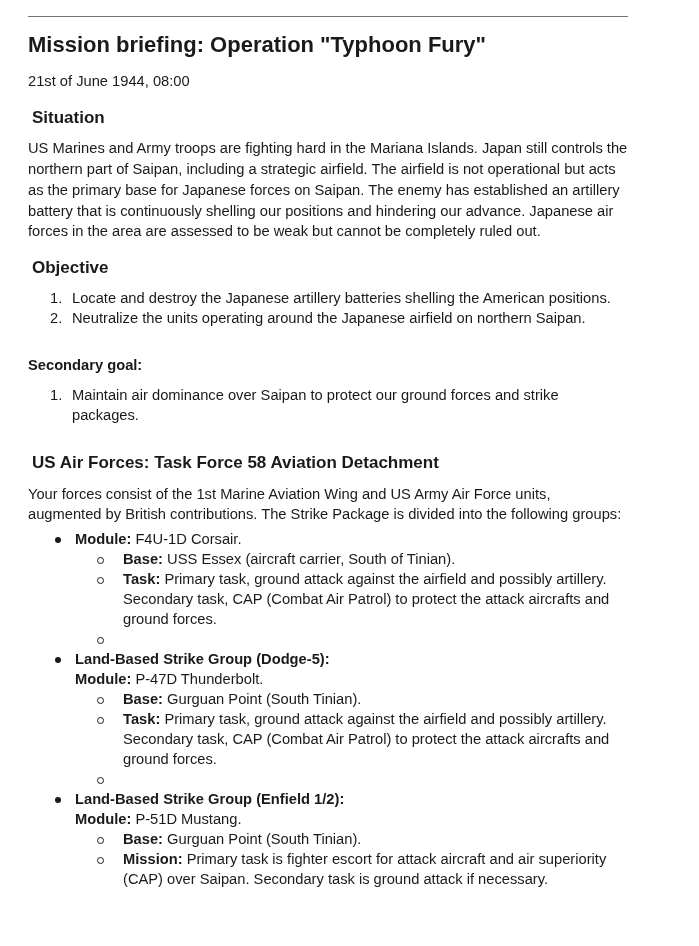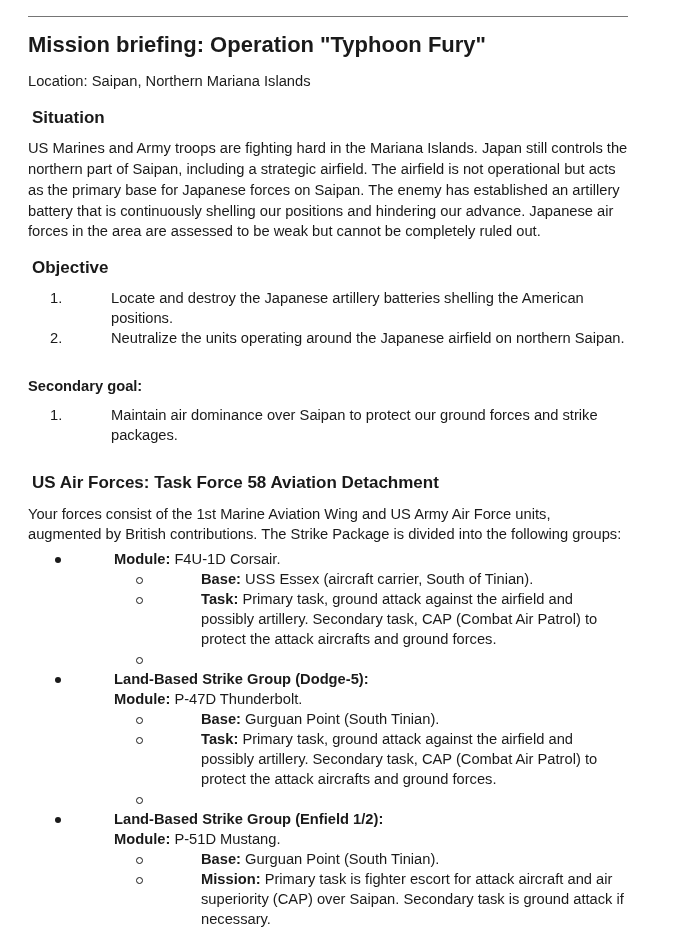--- a/index.html
+++ b/index.html
@@ -50,21 +50,21 @@
     font-size: 14.7px;
     line-height: 1.37;
     margin: 0 0 27px 0;
   }
   .groups {
     font-size: 14.7px;
     line-height: 1.36;
     margin: 0;
   }
   .li { display: flex; }
-  .li > .t { flex: 1 1 auto; min-width: 0; margin-left: 39px; }
+  .li > .t { flex: 1 1 auto; min-width: 0; }
   .lin > .m {
     flex: 0 0 44px;
     box-sizing: border-box;
     padding-left: 22px;
   }
   .l1 > .m { flex: 0 0 47px; }
   .l2 > .m { flex: 0 0 48px; }
   .dot {
     display: block;
     width: 6px; height: 6px;
@@ -85,22 +85,22 @@
 </style>
 </head>
 <body>
 
 <div class="page">
 
   <hr class="top-rule">
 
   <h1 class="title">Mission briefing: Operation "Typhoon Fury"</h1>
 
-
-  <p class="body-p">Location: Saipan, Northern Mariana Islands</p>
+  <p class="body-p">21st of June 1944, 08:00</p>
+
 
   <h2 class="sec-h">Situation</h2>
 
   <p class="body-p">US Marines and Army troops are fighting hard in the Mariana Islands. Japan still controls the northern part of Saipan, including a strategic airfield. The airfield is not operational but acts as the primary base for Japanese forces on Saipan. The enemy has established an artillery battery that is continuously shelling our positions and hindering our advance. Japanese air forces in the area are assessed to be weak but cannot be completely ruled out.</p>
 
   <h2 class="sec-h">Objective</h2>
 
 
   <div class="goal-list">
     <div class="li lin">

